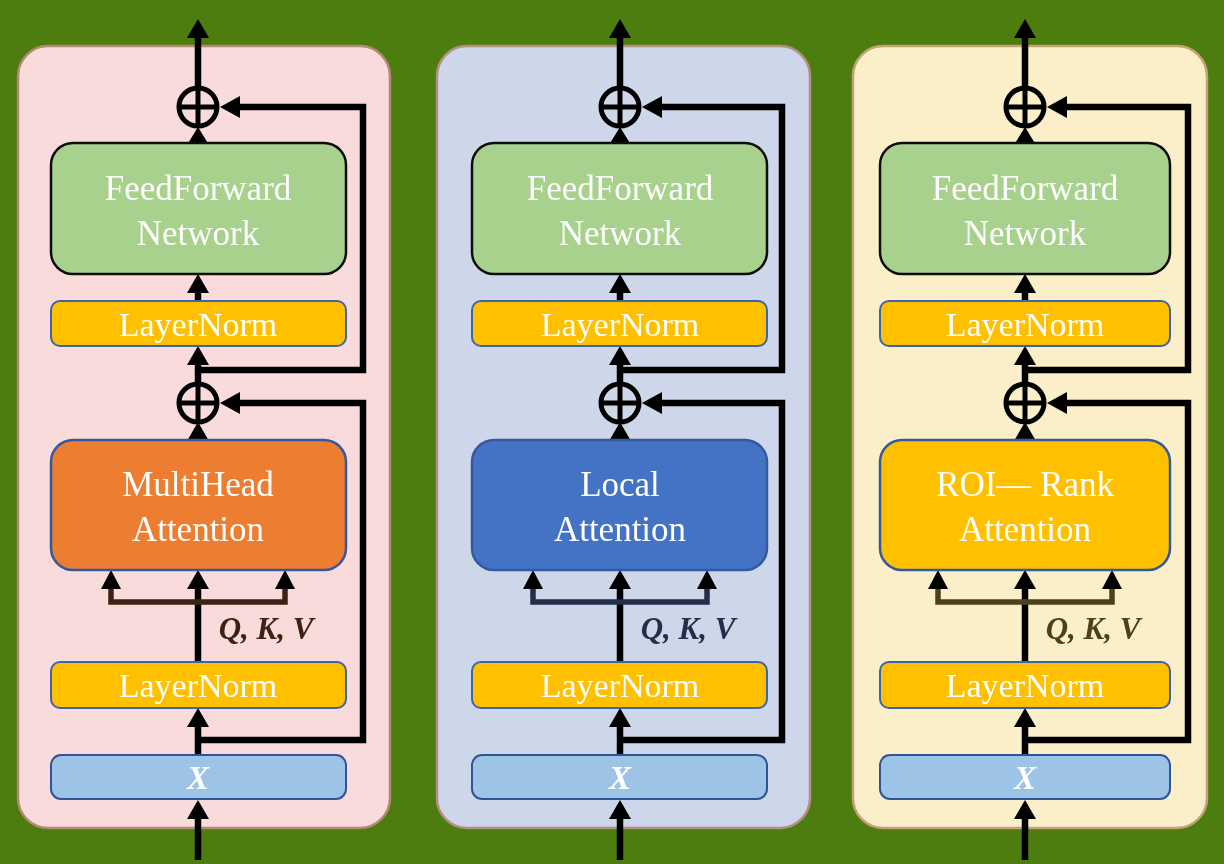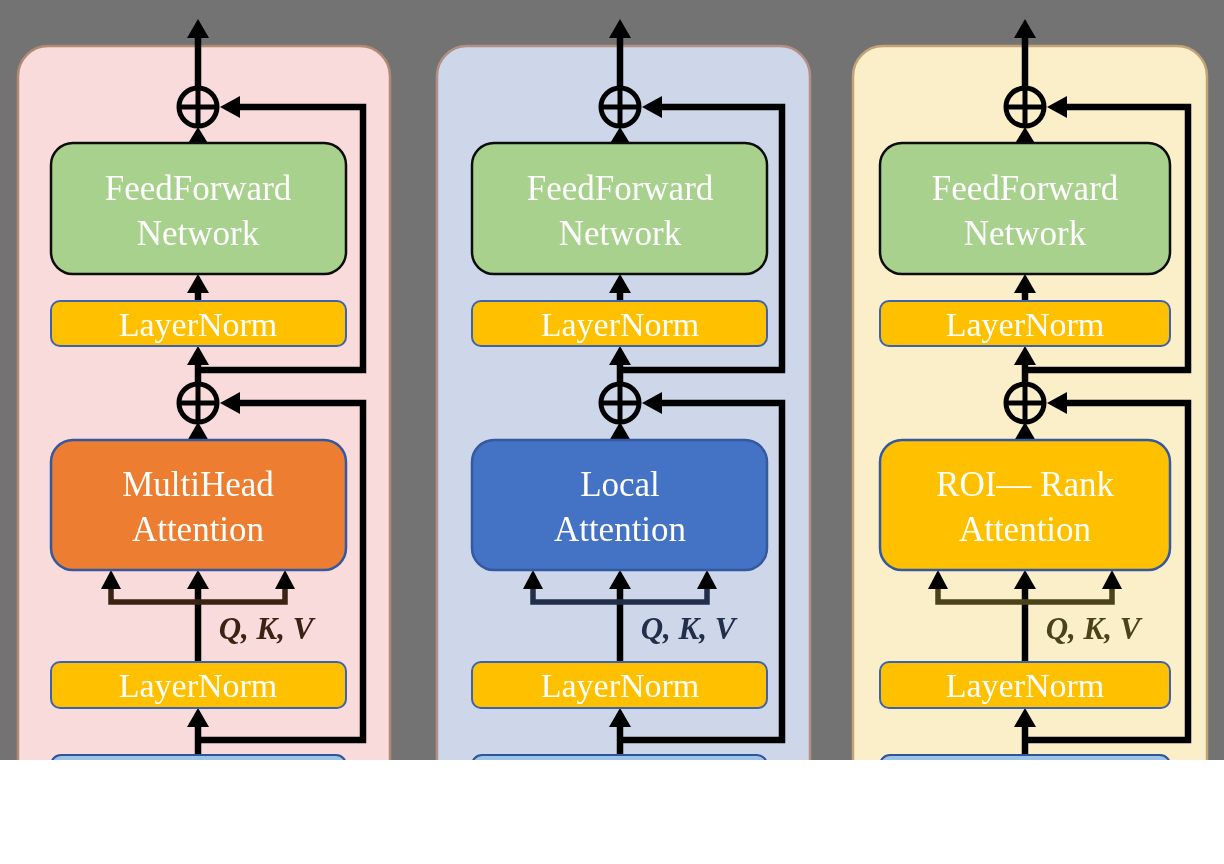--- a/index.html
+++ b/index.html
@@ -3,22 +3,22 @@
 <meta charset="utf-8">
 <style>
   html, body {
     margin: 0;
     padding: 0;
     background: #ffffff;
   }
   .canvas {
     position: relative;
     width: 1224px;
-    height: 760px;
-    background: #737373;
+    height: 864px;
+    background: #4d7c0f;
     overflow: hidden;
   }
   svg { display: block; }
   .box-label {
     font-family: "Liberation Serif", "DejaVu Serif", serif;
     font-size: 35px;
     fill: #ffffff;
     text-anchor: middle;
   }
   .ln-label { font-size: 34px; }

